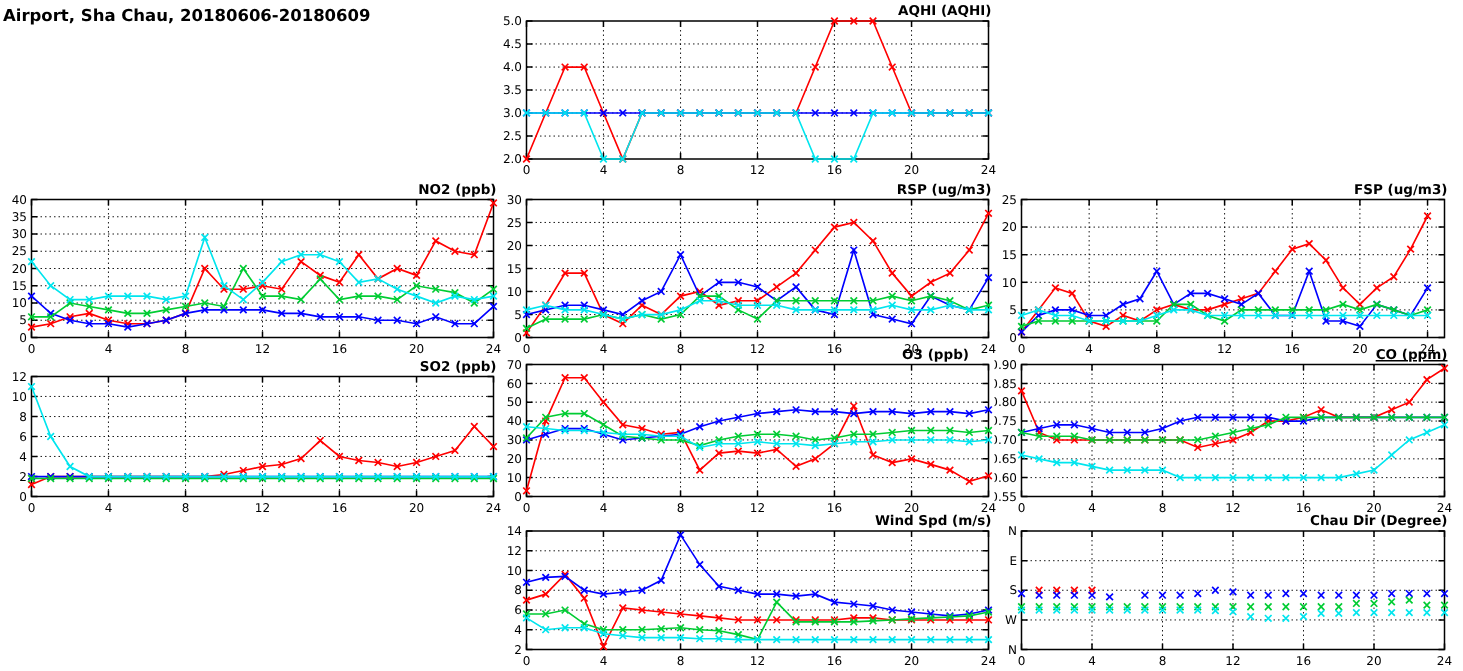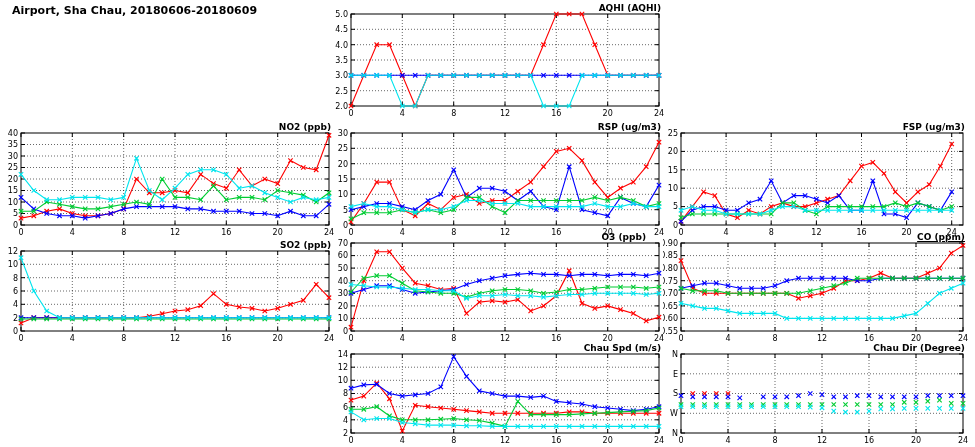--- a/index.html
+++ b/index.html
@@ -1,17 +1,17 @@
 <!DOCTYPE html>
 <html><head>
 <meta charset="utf-8">
 <style>
   html,body{margin:0;padding:0;background:#ffffff;}
   body{width:975px;height:447px;position:relative;font-family:"DejaVu Sans",sans-serif;}
-  #title{position:absolute;left:12px;top:4px;font-family:"DejaVu Sans",sans-serif;font-weight:bold;font-size:11px;color:#000;letter-spacing:0px;}
+  #title{position:absolute;left:2px;top:4px;font-family:"DejaVu Sans",sans-serif;font-weight:bold;font-size:11px;color:#000;letter-spacing:0px;}
   .panel{position:absolute;}
   .ptitle{position:absolute;font-family:"DejaVu Sans",sans-serif;font-weight:bold;font-size:9px;color:#000;white-space:nowrap;text-align:right;}
   svg{display:block;}
   .tick{font-family:"DejaVu Sans",sans-serif;font-size:8px;fill:#000;}
 </style>
 </head>
 <body>
 
 <div id="title">Airport, Sha Chau, 20180606-20180609</div>
 
@@ -3156,21 +3156,21 @@
           <line x1="286.1" y1="54.1" x2="290.4" y2="58.5"></line>
           <line x1="286.1" y1="58.5" x2="290.4" y2="54.1"></line>
         </g>
         <g stroke="#00e5ee" stroke-width="1.1">
           <line x1="297.8" y1="49.0" x2="302.2" y2="53.4"></line>
           <line x1="297.8" y1="53.4" x2="302.2" y2="49.0"></line>
         </g>
       </svg>
     </div>
     <div class="panel" style="left: 333px; top: 343px; width: 334px; height: 105px;">
-      <div class="ptitle" style="right: 6px; top: 0px;">Chau Spd (m/s)</div>
+      <div class="ptitle" style="right: 6px; top: 0px;">Wind Spd (m/s)</div>
       <svg width="334" height="105">
         <line x1="18" y1="76.8" x2="326" y2="76.8" stroke="#000" stroke-width="0.6" stroke-dasharray="1,2"></line>
         <line x1="18" y1="63.7" x2="326" y2="63.7" stroke="#000" stroke-width="0.6" stroke-dasharray="1,2"></line>
         <line x1="18" y1="50.5" x2="326" y2="50.5" stroke="#000" stroke-width="0.6" stroke-dasharray="1,2"></line>
         <line x1="18" y1="37.3" x2="326" y2="37.3" stroke="#000" stroke-width="0.6" stroke-dasharray="1,2"></line>
         <line x1="18" y1="24.2" x2="326" y2="24.2" stroke="#000" stroke-width="0.6" stroke-dasharray="1,2"></line>
         <line x1="69.3" y1="11" x2="69.3" y2="90" stroke="#000" stroke-width="0.6" stroke-dasharray="1,2"></line>
         <line x1="120.7" y1="11" x2="120.7" y2="90" stroke="#000" stroke-width="0.6" stroke-dasharray="1,2"></line>
         <line x1="172.0" y1="11" x2="172.0" y2="90" stroke="#000" stroke-width="0.6" stroke-dasharray="1,2"></line>
         <line x1="223.3" y1="11" x2="223.3" y2="90" stroke="#000" stroke-width="0.6" stroke-dasharray="1,2"></line>

